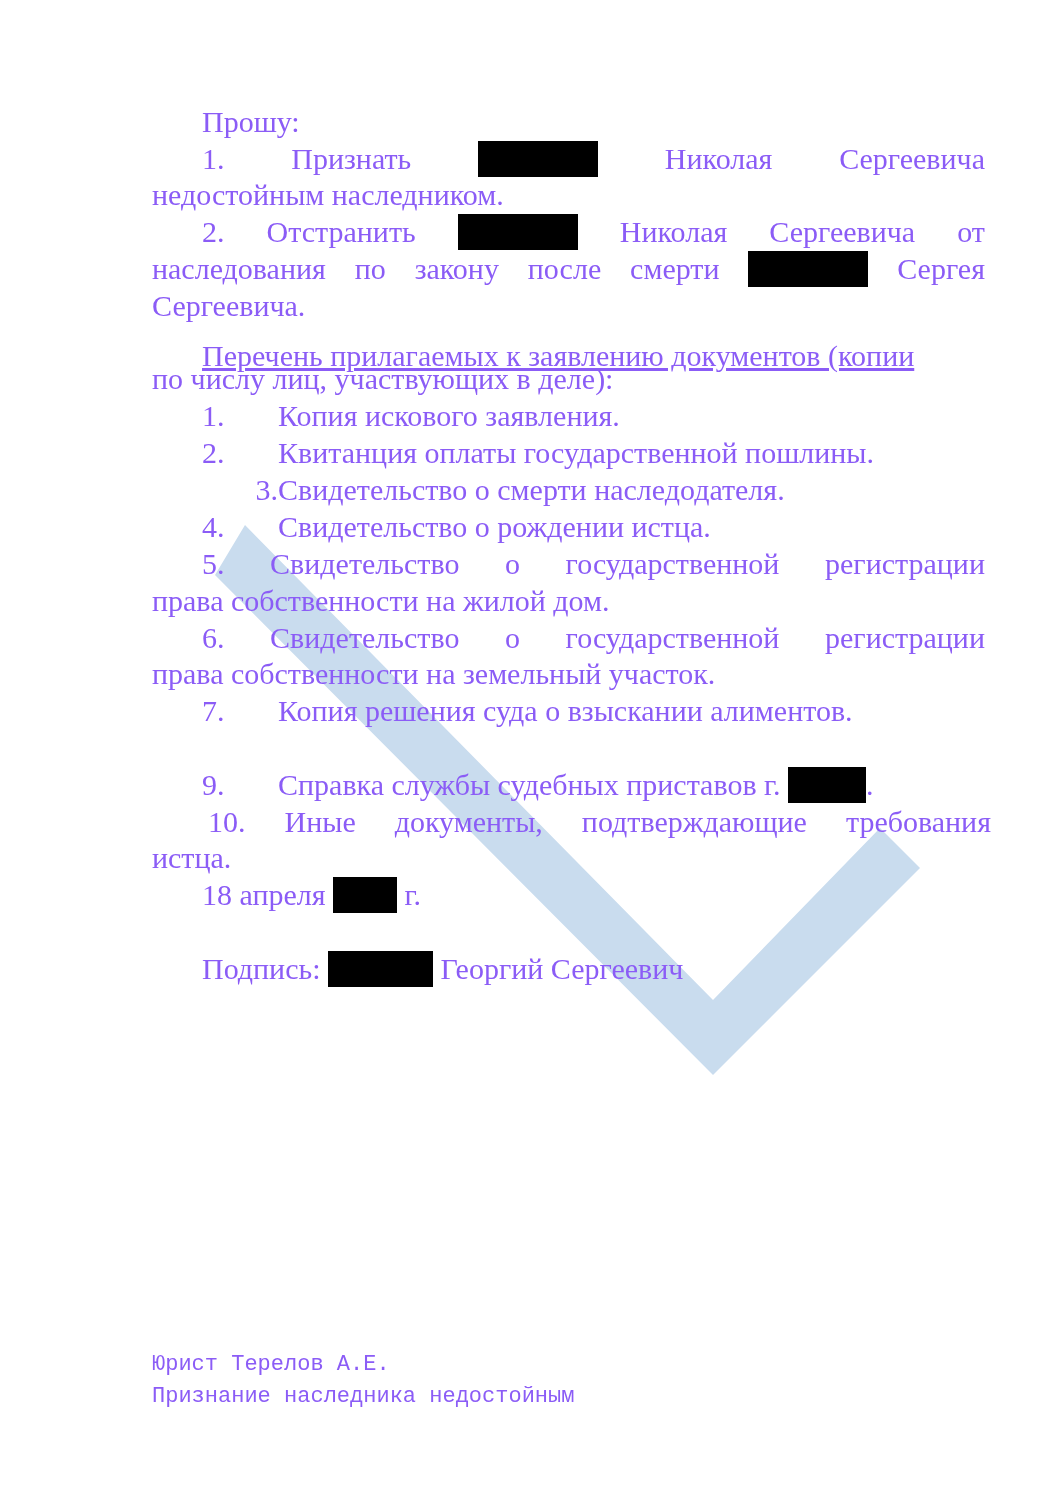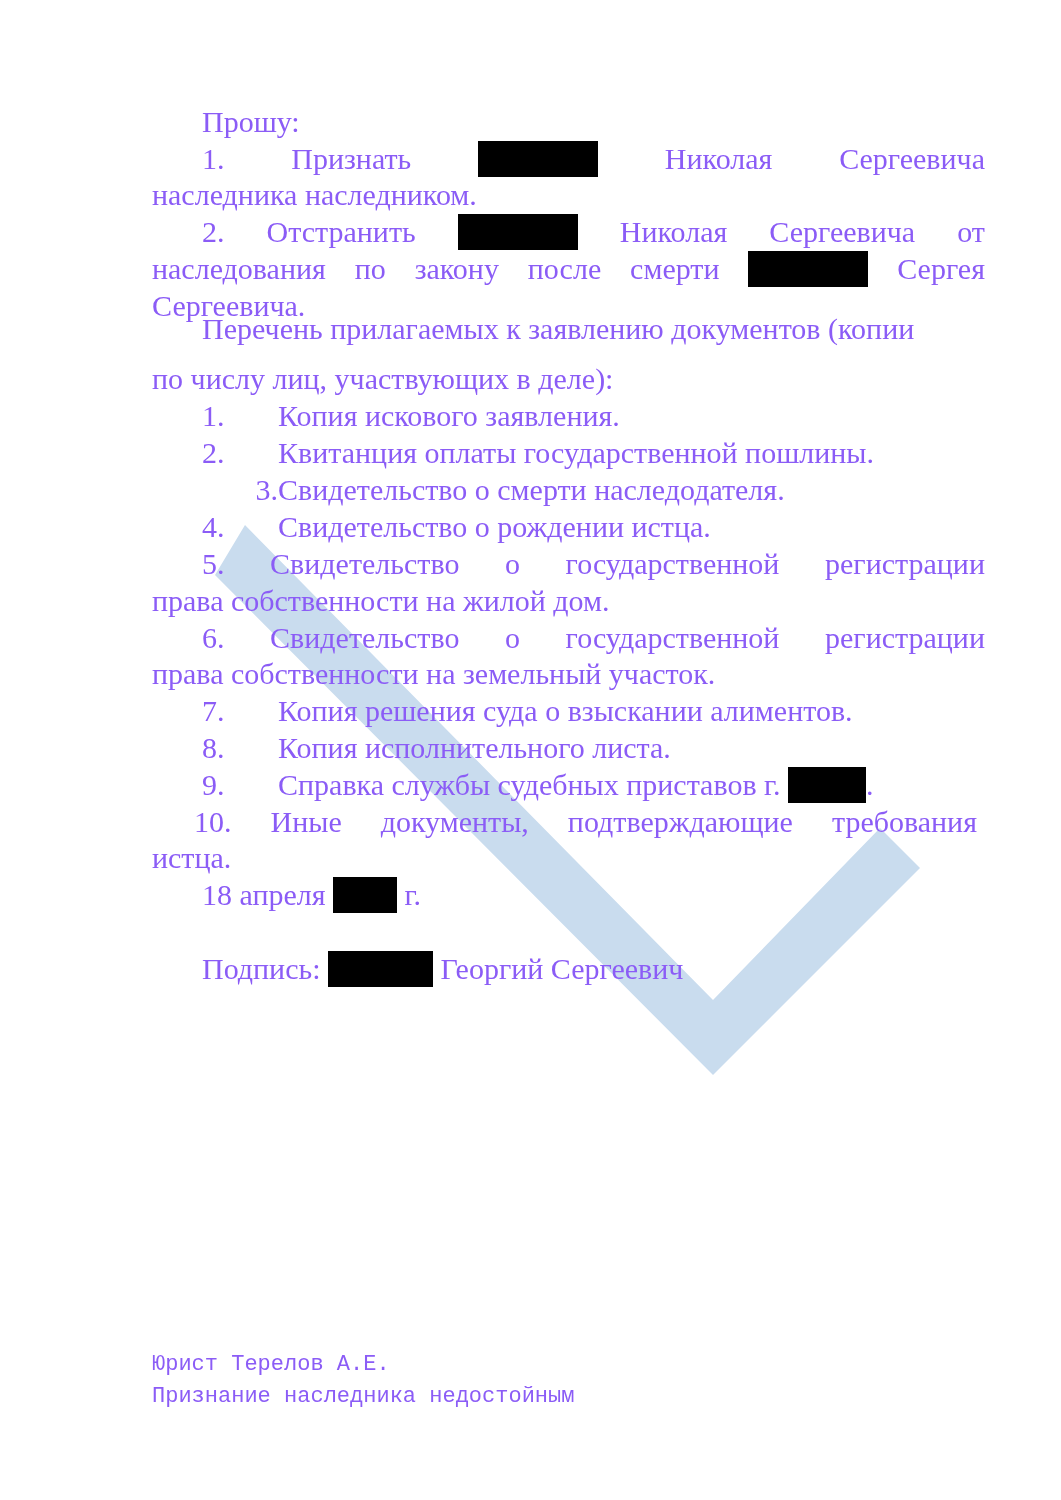--- a/index.html
+++ b/index.html
@@ -25,42 +25,42 @@
 
   <div class="line" style="left:202px; top:104px;">Прошу:</div>
 
   <div class="line just" style="top:141px; left:202px; width:783px;">
     <span><span>1.</span></span>
     <span>Признать</span>
     <span class="redact" style="width:120px;"></span>
     <span>Николая</span>
     <span>Сергеевича</span>
   </div>
-  <div class="line" style="left:152px; top:177px;">наследника наследником.</div>
+  <div class="line" style="left:152px; top:177px;">недостойным наследником.</div>
 
   <div class="line just" style="top:214px; left:202px; width:783px;">
     <span>2.</span>
     <span>Отстранить</span>
     <span class="redact" style="width:120px;"></span>
     <span>Николая</span>
     <span>Сергеевича</span>
     <span>от</span>
   </div>
   <div class="line just" style="top:251px;">
     <span>наследования</span>
     <span>по</span>
     <span>закону</span>
     <span>после</span>
     <span>смерти</span>
     <span class="redact" style="width:120px;"></span>
     <span>Сергея</span>
   </div>
   <div class="line" style="left:152px; top:288px;">Сергеевича.</div>
 
-  <div class="line just" style="top:311px; left:202px; width:783px;">Перечень прилагаемых к заявлению документов (копии</div>
+  <div class="line just" style="top:338px; left:202px; width:783px;text-decoration:underline;">Перечень прилагаемых к заявлению документов (копии</div>
   <div class="line" style="left:152px; top:361px;">по числу лиц, участвующих в деле):</div>
 
   <div class="line" style="left:202px; top:398px;"><span class="num">1.</span><span>Копия искового заявления.</span></div>
   <div class="line" style="left:202px; top:435px;font-family:Liberation Serif, serif;"><span class="num">2.</span><span>Квитанция оплаты государственной пошлины.</span></div>
   <div class="line" style="left:202px; top:472px;text-align:right;"><span class="num">3.</span><span>Свидетельство о смерти наследодателя.</span></div>
   <div class="line" style="left:202px; top:509px;"><span class="num">4.</span><span>Свидетельство о рождении истца.</span></div>
 
   <div class="line just" style="top:546px; left:202px; width:783px;">
     <span class="num" style="width:auto;">5.</span>
     <span>Свидетельство</span>
@@ -73,24 +73,23 @@
   <div class="line just" style="top:620px; left:202px; width:783px;">
     <span class="num" style="width:auto;">6.</span>
     <span>Свидетельство</span>
     <span>о</span>
     <span>государственной</span>
     <span>регистрации</span>
   </div>
   <div class="line" style="left:152px; top:656px;">права собственности на земельный участок.</div>
 
   <div class="line" style="left:202px; top:693px;"><span class="num">7.</span><span>Копия решения суда о взыскании алиментов.</span></div>
-  <div class="line" style="left:202px; top:730px;"><span class="num">8.</span><span>Копия исполнительного листа.</span></div>
   <div class="line" style="left:202px; top:767px;"><span class="num">9.</span><span>Справка службы судебных приставов г.</span> <span class="redact" style="width:78px;"></span><span>.</span></div>
 
-  <div class="line just" style="top:804px; left:194px; width:783px;">
+  <div class="line just" style="top:804px; left:208px; width:783px;">
     <span class="num" style="width:auto;">10.</span>
     <span>Иные</span>
     <span>документы,</span>
     <span>подтверждающие</span>
     <span>требования</span>
   </div>
   <div class="line" style="left:152px; top:840px;">истца.</div>
 
   <div class="line" style="left:202px; top:877px;">
     <span>18 апреля</span> <span class="redact" style="width:64px;"></span> <span>г.</span>

